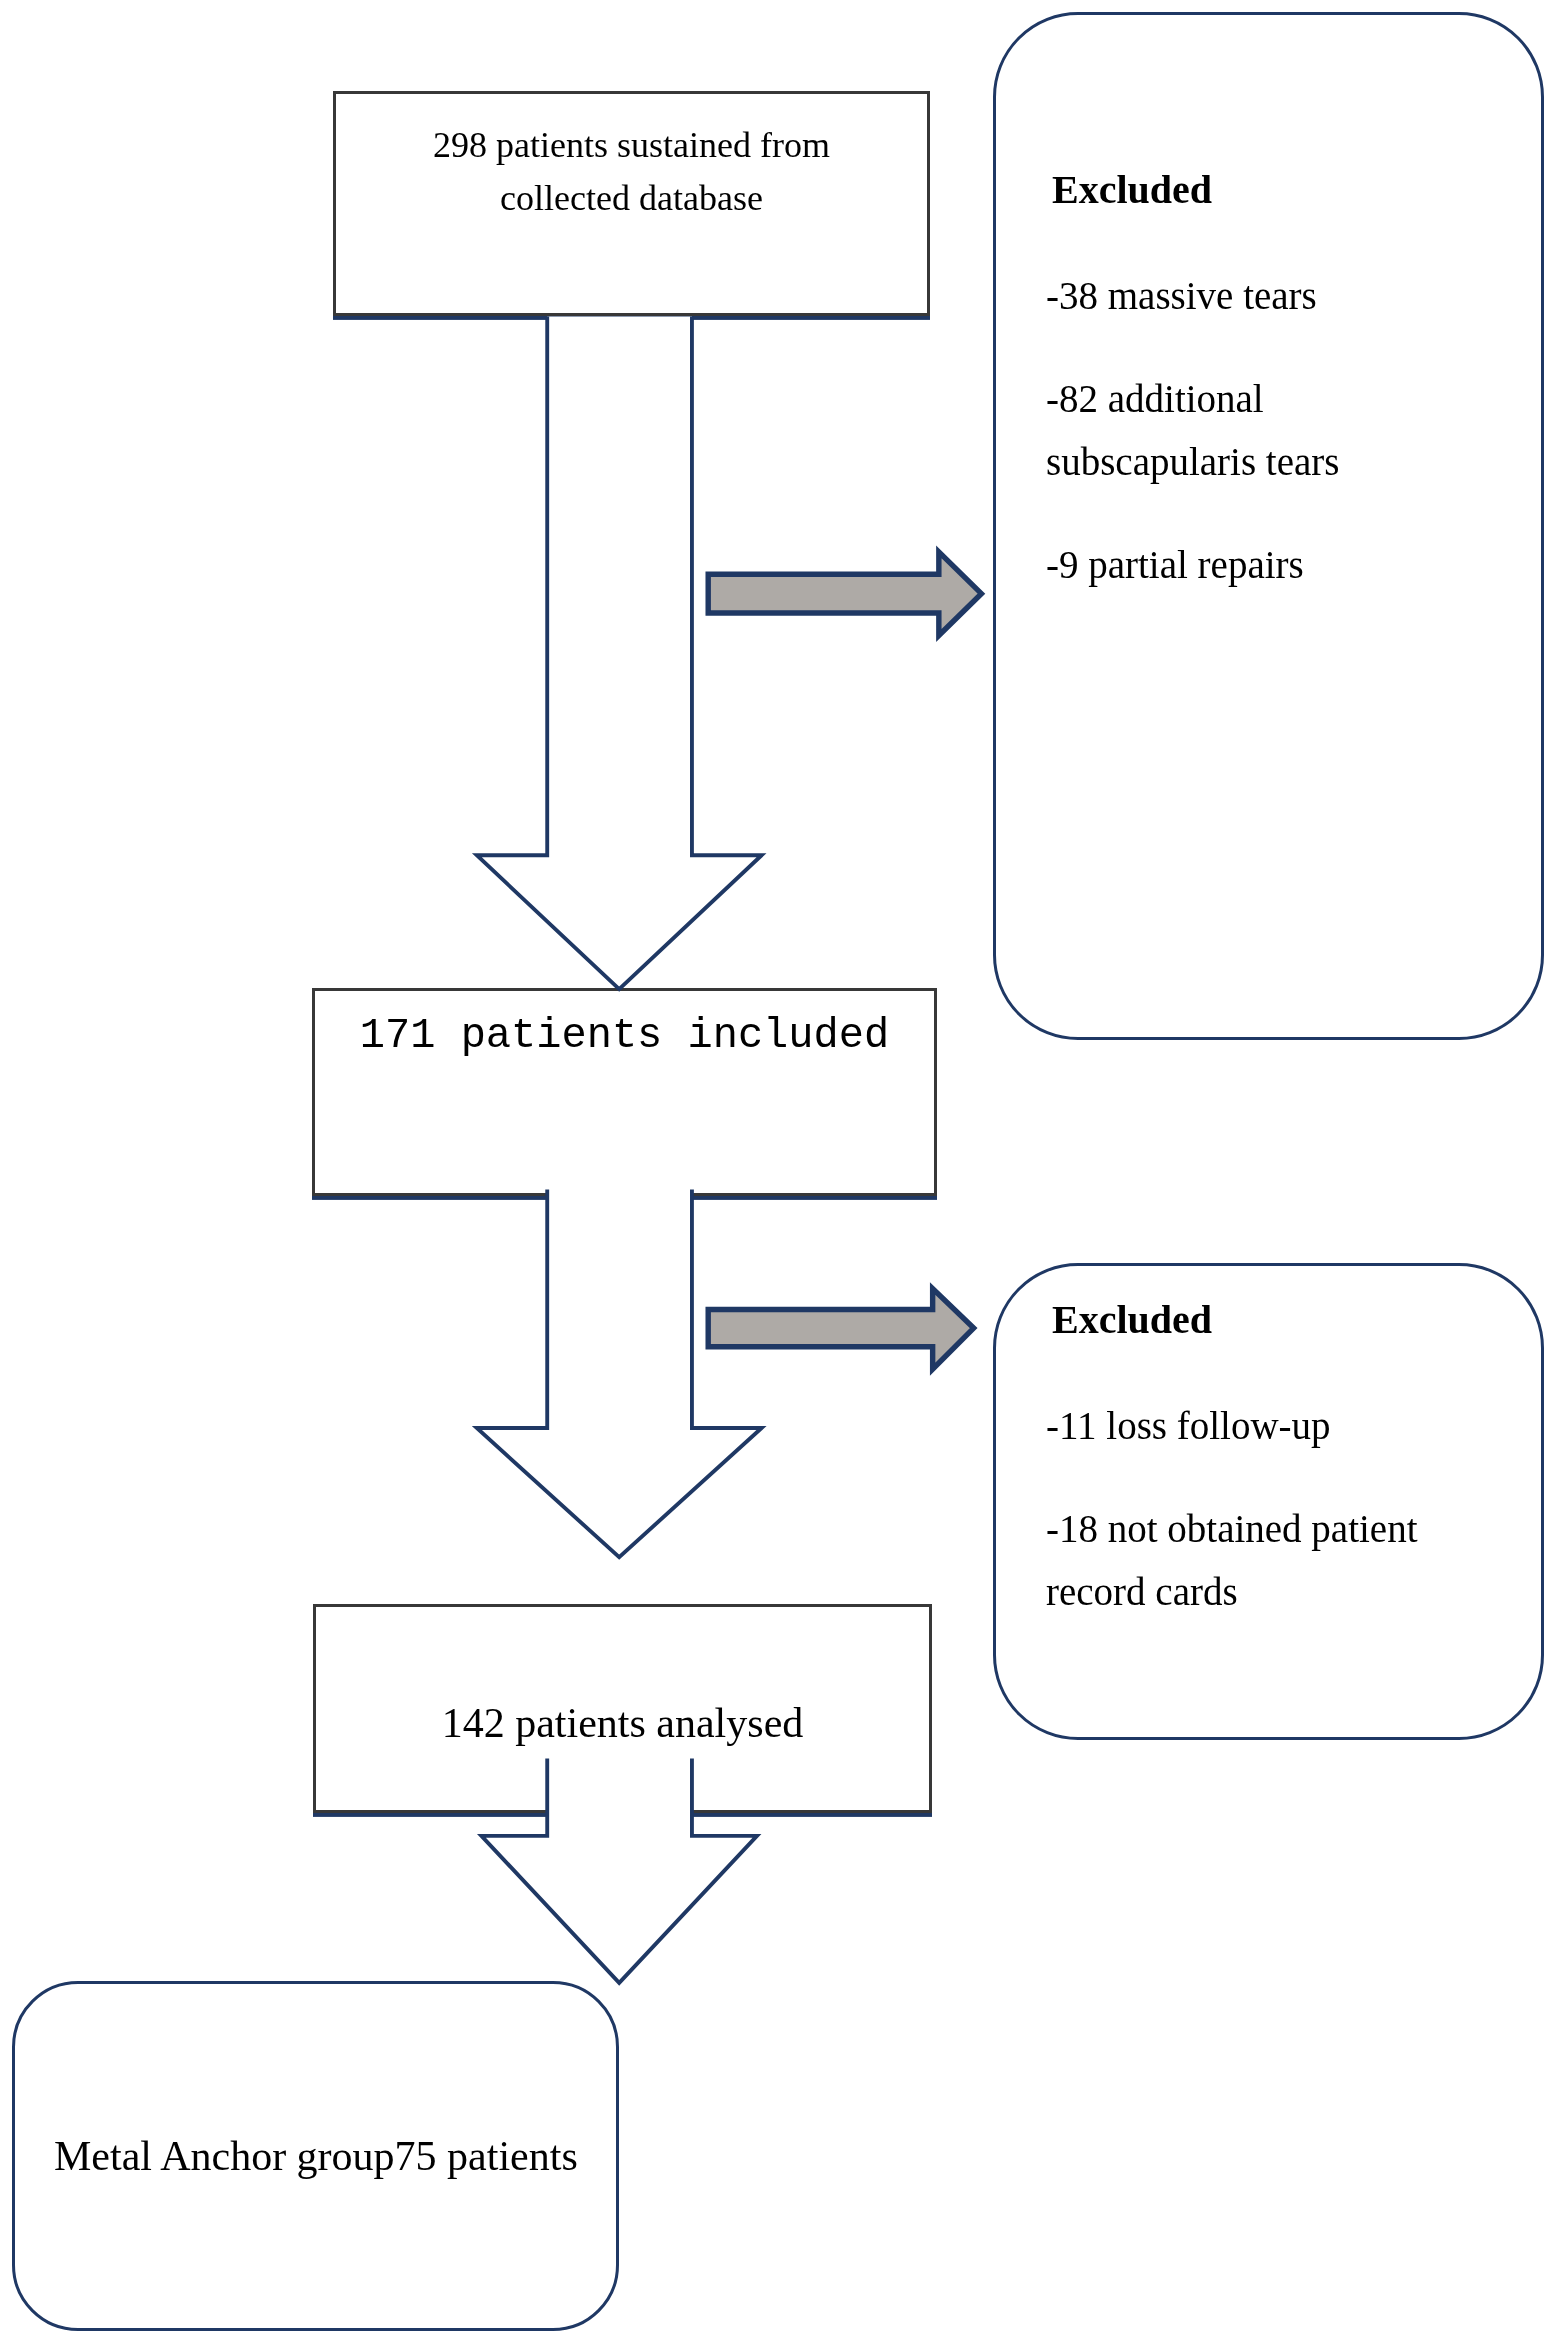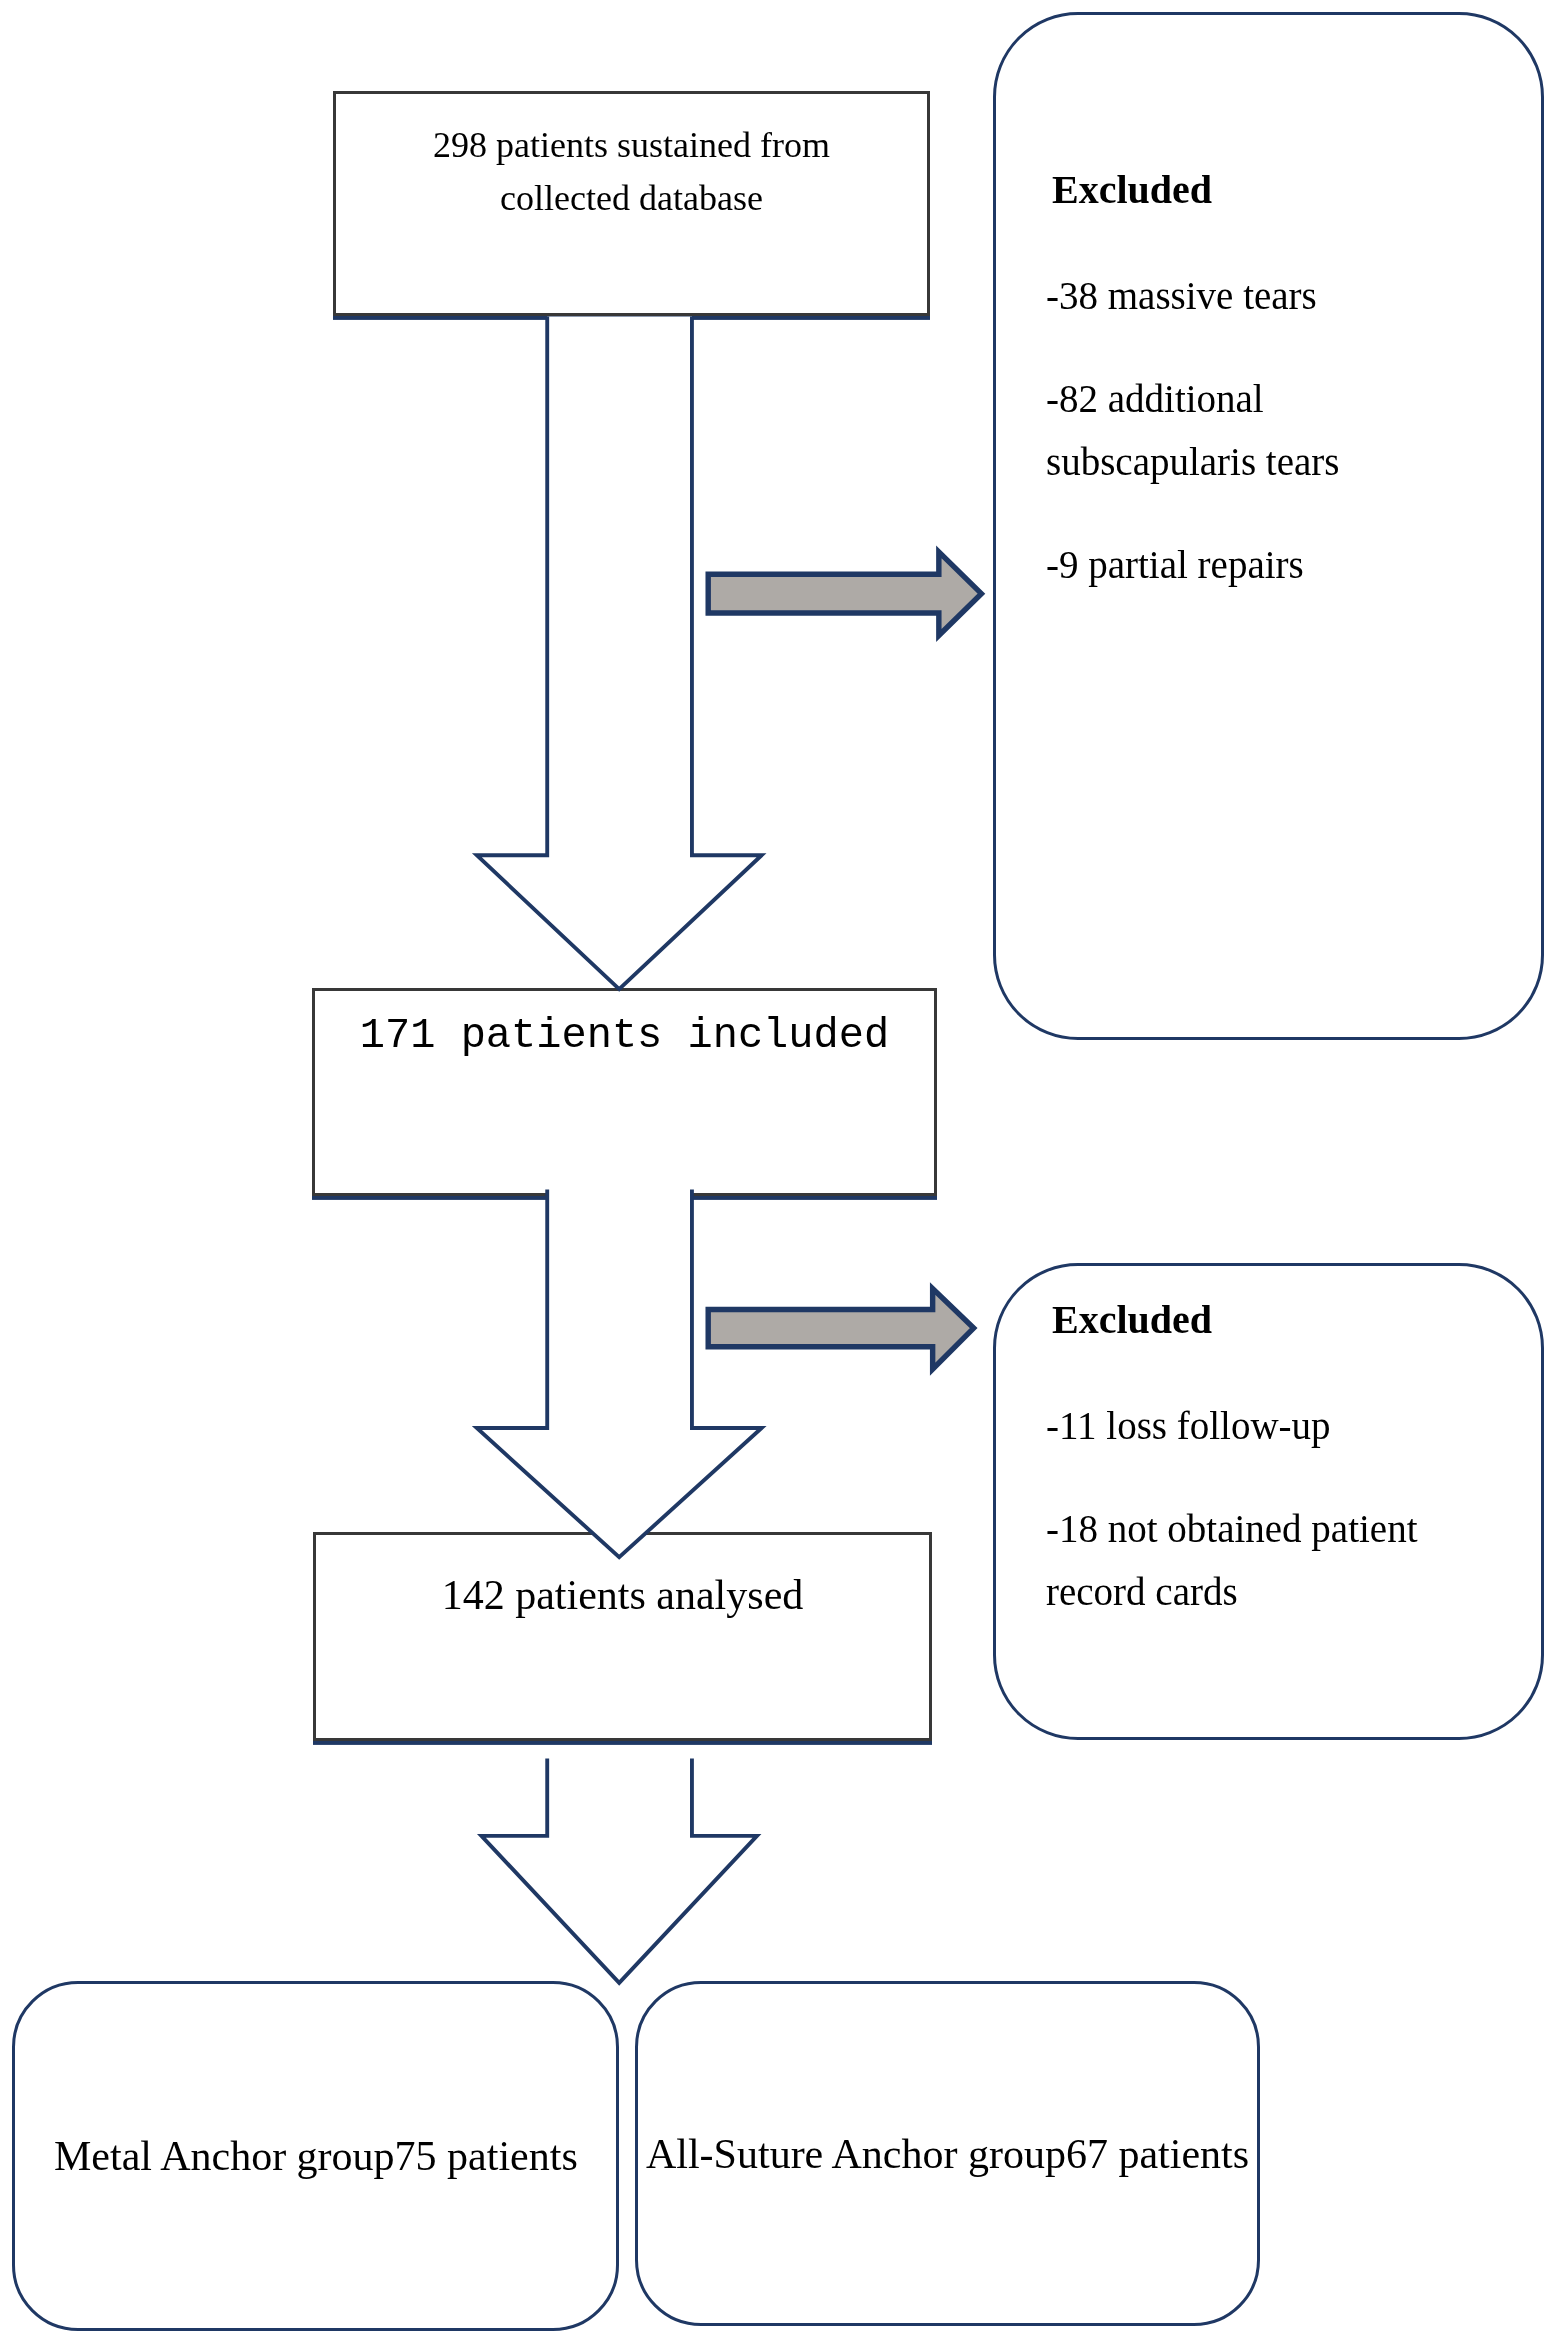--- a/index.html
+++ b/index.html
@@ -17,21 +17,21 @@
   .flow-box{
     position:absolute;
     background:var(--background);
     border:3.1px solid var(--box-border-dark);
     box-shadow:0 3.9px 0 var(--border-navy);
     box-sizing:border-box;
     text-align:center;
   }
   .top-box{left:333px;top:91px;width:597px;height:225px;padding-top:25px;font-size:36px;line-height:53px;}
   .included-box{left:312px;top:988px;width:625px;height:208px;padding-top:17px;font-size:42px;line-height:56px;font-family:Liberation Mono, monospace;}
-  .analysed-box{left:313px;top:1532px;width:619px;height:209px;padding-top:32px;font-size:42px;line-height:56px;}
+  .analysed-box{left:313px;top:1604px;width:619px;height:209px;padding-top:88px;font-size:42px;line-height:56px;}
 
   
   .round-box{
     position:absolute;
     background:var(--background);
     border:3.9px solid var(--border-navy);
     box-sizing:border-box;
   }
   .excluded-box{border-radius:85px;font-size:39px;line-height:63px;}
   .excluded-box .x-title{font-weight:bold;font-size:40px;margin:0 0 43px 6px;}
@@ -79,24 +79,20 @@
   </div>
 
   <div class="flow-box analysed-box">
     <div>142 patients analysed</div>
   </div>
 
   <div class="round-box group-box group-left">
     <div>Metal Anchor group</div>
     <div>75 patients</div>
   </div>
-  <div class="round-box group-box group-right">
-    <div>All-Suture Anchor group</div>
-    <div>67 patients</div>
-  </div>
 
   <svg class="arrows" width="1565" height="2342" viewBox="0 0 2022 3026">
 
     <path class="down-arrow" d="M707,409 L707,1105 L616,1105 L800,1278 L984,1105 L894,1105 L894,409"></path>
 
     <path class="down-arrow" d="M707,1537 L707,1845 L616,1845 L800,2012 L984,1845 L894,1845 L894,1537"></path>
 
     <path class="down-arrow" d="M707,2272 L707,2372 L622,2372 L800,2562 L978,2372 L894,2372 L894,2272"></path>
 
     <polygon class="gray-arrow" points="915,742 1213,742 1213,713 1268,767 1213,821 1213,792 915,792"></polygon>

